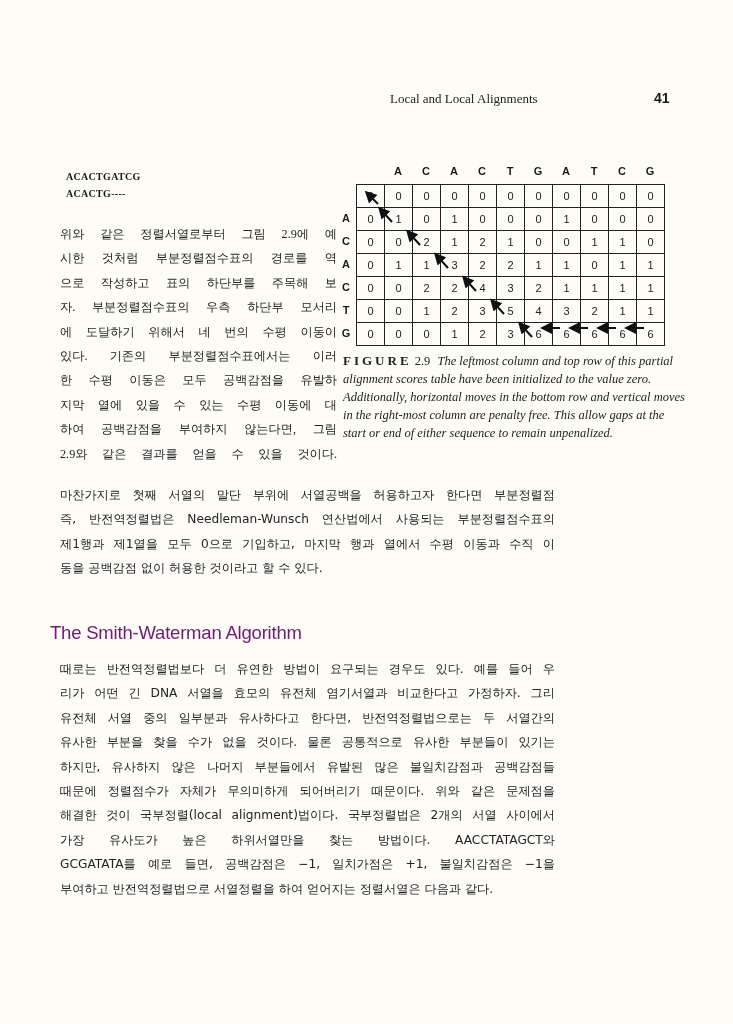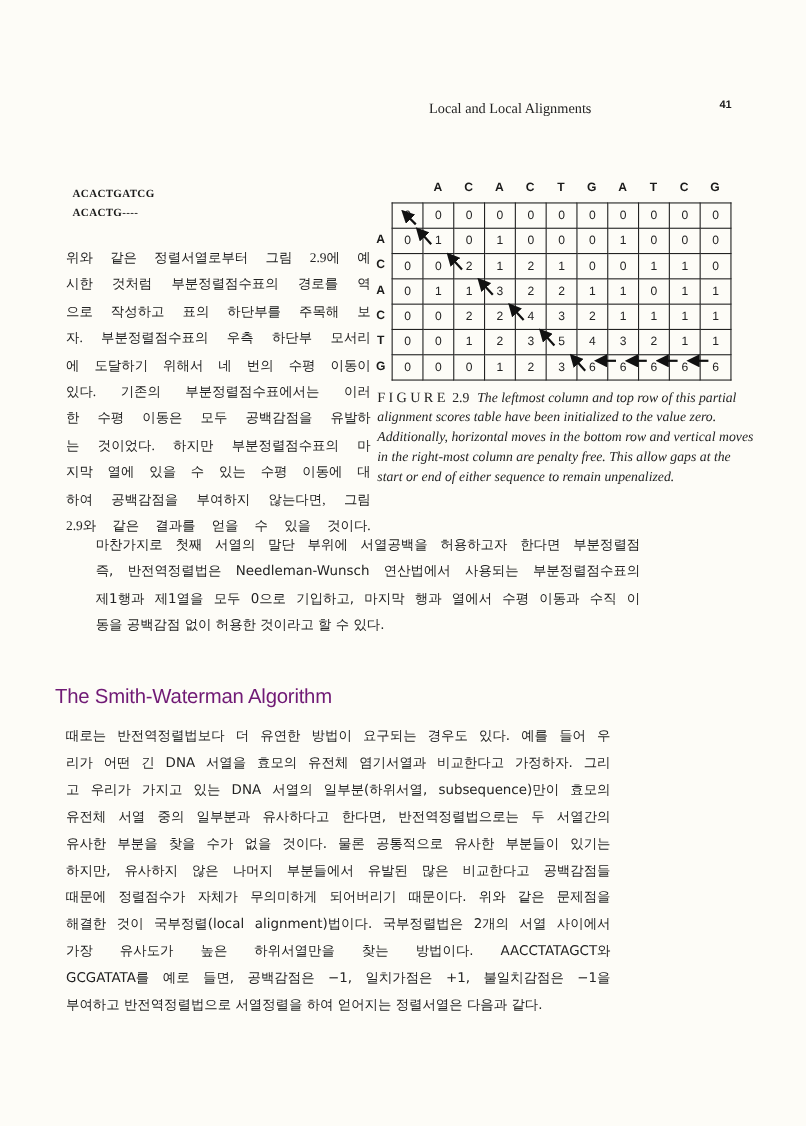--- a/index.html
+++ b/index.html
@@ -12,21 +12,21 @@
   }
   .abs { position: absolute; }
   .running-head {
     left: 390px; top: 91px;
     font-family: "Liberation Serif", serif;
     font-size: 13px; color: #222;
   }
   .page-num {
     left: 654px; top: 90px;
     font-family: "Liberation Sans", sans-serif;
-    font-weight: bold; font-size: 10px;
+    font-weight: bold; font-size: 14px;
   }
   .seq-block {
     left: 66px; top: 168px;
     font-family: "Liberation Serif", serif;
     font-weight: bold; font-size: 10px;
     line-height: 17px; letter-spacing: 0.3px;
   }
   .narrow-para {
     left: 60px; top: 222px; width: 277px;
     font-size: 12.2px; line-height: 24.4px;
@@ -80,21 +80,21 @@
   }
   .arrows { position: absolute; left: 0; top: 0; }
 
   .caption {
     left: 343px; top: 352px; width: 345px;
     font-family: "Liberation Serif", serif;
     font-size: 12.5px; line-height: 18px;
     font-style: italic; color: #222;
   }
   .caption .label {
-    font-style: normal; font-weight: normal;
+    font-style: normal; font-weight: bold;
     letter-spacing: 3px; font-size: 13px; margin-top: 18px;
   }
   .caption .num { font-style: normal; font-weight: normal; letter-spacing: 0; margin-right: 4px; }
 
   .section-title {
     left: 50px; top: 622px;
     font-family: "Liberation Sans", sans-serif;
     font-size: 18.5px; font-weight: normal; color: #701a75;
     letter-spacing: -0.2px;
   }
@@ -111,21 +111,20 @@
 </div>
 
 <div class="abs narrow-para">
   <span class="line">위와 같은 정렬서열로부터 그림 2.9에 예</span>
   <span class="line">시한 것처럼 부분정렬점수표의 경로를 역</span>
   <span class="line">으로 작성하고 표의 하단부를 주목해 보</span>
   <span class="line">자. 부분정렬점수표의 우측 하단부 모서리</span>
   <span class="line">에 도달하기 위해서 네 번의 수평 이동이</span>
   <span class="line">있다. 기존의 부분정렬점수표에서는 이러</span>
   <span class="line">한 수평 이동은 모두 공백감점을 유발하</span>
-  <span class="line">는 것이었다. 하지만 부분정렬점수표의 마</span>
   <span class="line">지막 열에 있을 수 있는 수평 이동에 대</span>
   <span class="line">하여 공백감점을 부여하지 않는다면, 그림</span>
   <span class="line">2.9와 같은 결과를 얻을 수 있을 것이다.</span>
 </div>
 
 <div class="abs fig">
   <div class="col-headers">
     <span style="width:28px"></span>
     <span>A</span>
     <span>C</span>
@@ -261,34 +260,33 @@
       <line x1="304" y1="168" x2="290" y2="168" stroke="#111" stroke-width="2" marker-end="url(#ah)"></line>
     </svg>
 </div>
 
 <div class="abs caption">
   <span class="label">FIGURE</span>
   <span class="num">2.9</span>
   <span>The leftmost column and top row of this partial alignment scores table have been initialized to the value zero. Additionally, horizontal moves in the bottom row and vertical moves in the right-most column are penalty free. This allow gaps at the start or end of either sequence to remain unpenalized.</span>
 </div>
 
-<div class="abs wide-para" style="top:483px;margin-left:27px;">
+<div class="abs wide-para" style="top:483px;">
   <span class="line">마찬가지로 첫째 서열의 말단 부위에 서열공백을 허용하고자 한다면 부분정렬점</span>
   <span class="line">즉, 반전역정렬법은 Needleman-Wunsch 연산법에서 사용되는 부분정렬점수표의</span>
   <span class="line">제1행과 제1열을 모두 0으로 기입하고, 마지막 행과 열에서 수평 이동과 수직 이</span>
   <span class="line last">동을 공백감점 없이 허용한 것이라고 할 수 있다.</span>
 </div>
 
 <div class="abs section-title">The Smith-Waterman Algorithm</div>
 
 <div class="abs wide-para" style="top:657px;">
   <span class="line">때로는 반전역정렬법보다 더 유연한 방법이 요구되는 경우도 있다. 예를 들어 우</span>
   <span class="line">리가 어떤 긴 DNA 서열을 효모의 유전체 염기서열과 비교한다고 가정하자. 그리</span>
-  <span class="line">고 우리가 가지고 있는 DNA 서열의 일부분(하위서열, subsequence)만이 효모의</span>
   <span class="line">유전체 서열 중의 일부분과 유사하다고 한다면, 반전역정렬법으로는 두 서열간의</span>
   <span class="line">유사한 부분을 찾을 수가 없을 것이다. 물론 공통적으로 유사한 부분들이 있기는</span>
-  <span class="line">하지만, 유사하지 않은 나머지 부분들에서 유발된 많은 비교한다고 공백감점들</span>
+  <span class="line">하지만, 유사하지 않은 나머지 부분들에서 유발된 많은 불일치감점과 공백감점들</span>
   <span class="line">때문에 정렬점수가 자체가 무의미하게 되어버리기 때문이다. 위와 같은 문제점을</span>
   <span class="line">해결한 것이 국부정렬(local alignment)법이다. 국부정렬법은 2개의 서열 사이에서</span>
   <span class="line">가장 유사도가 높은 하위서열만을 찾는 방법이다. AACCTATAGCT와</span>
   <span class="line">GCGATATA를 예로 들면, 공백감점은 −1, 일치가점은 +1, 불일치감점은 −1을</span>
   <span class="line last">부여하고 반전역정렬법으로 서열정렬을 하여 얻어지는 정렬서열은 다음과 같다.</span>
 </div>
 
 </body></html>

